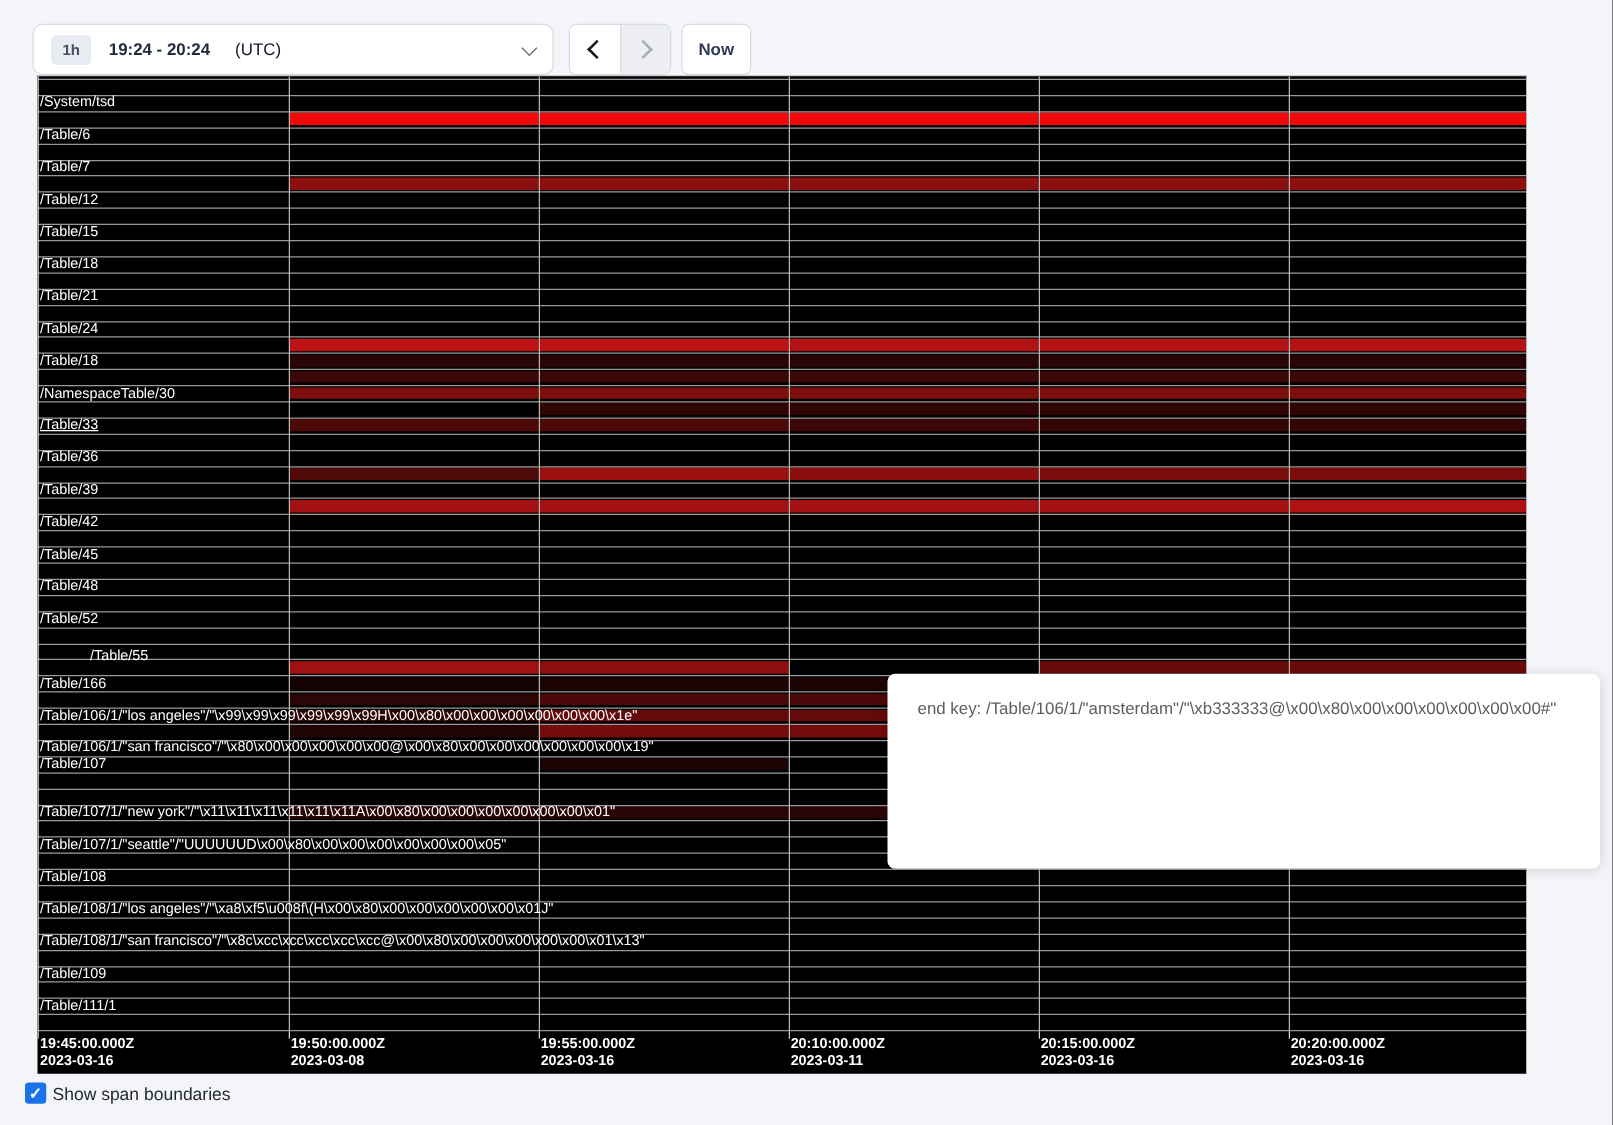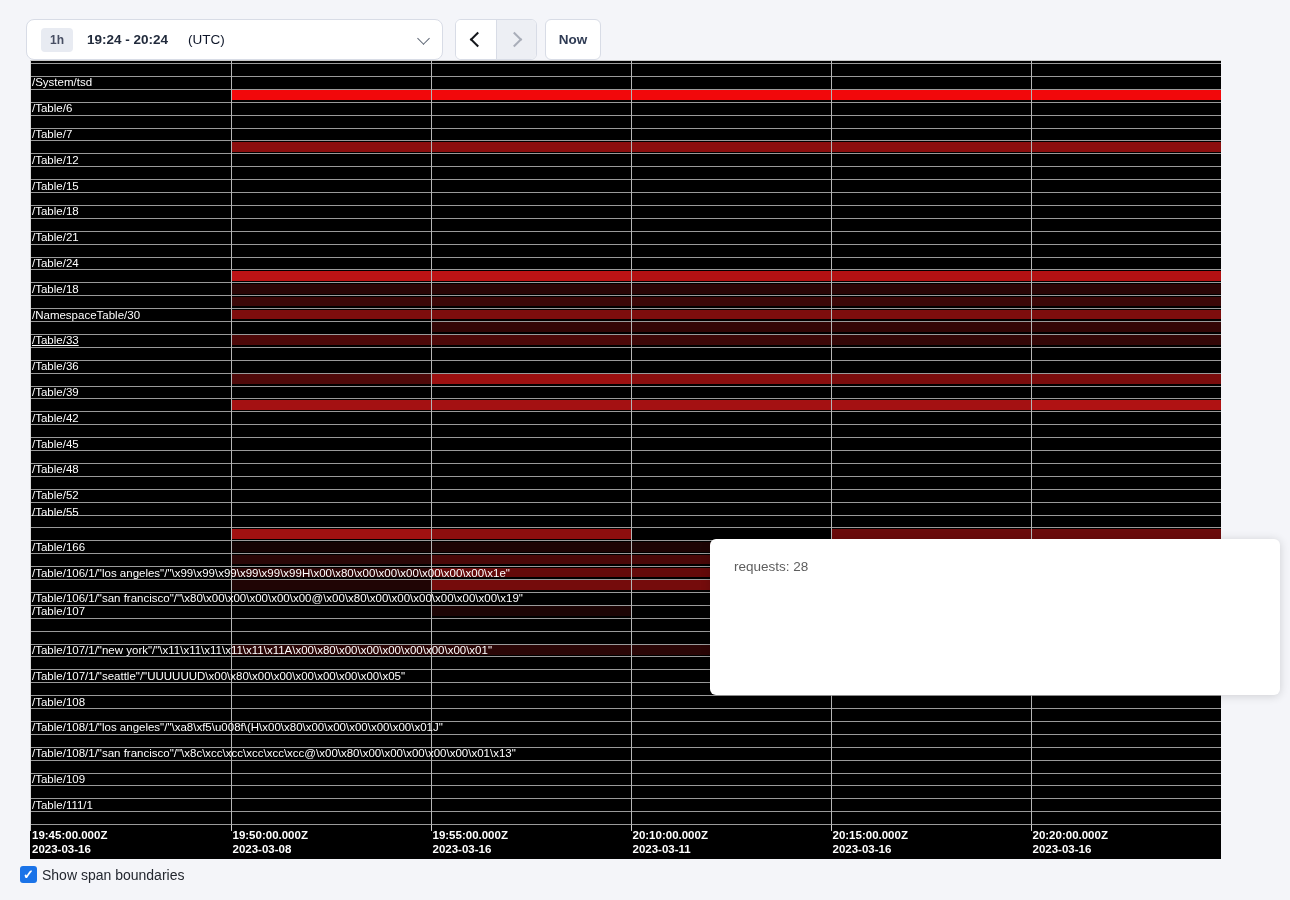--- a/index.html
+++ b/index.html
@@ -227,21 +227,21 @@
     <div class="hm-label" style="top: 196px;">/Table/24</div>
     <div class="hm-label" style="top: 221.8px;">/Table/18</div>
     <div class="hm-label" style="top: 247.6px;">/NamespaceTable/30</div>
     <div class="hm-label" style="top: 273.4px; text-decoration: underline;">/Table/33</div>
     <div class="hm-label" style="top: 299.2px;">/Table/36</div>
     <div class="hm-label" style="top: 325px;">/Table/39</div>
     <div class="hm-label" style="top: 350.8px;">/Table/42</div>
     <div class="hm-label" style="top: 376.6px;">/Table/45</div>
     <div class="hm-label" style="top: 402.4px;">/Table/48</div>
     <div class="hm-label" style="top: 428.2px;">/Table/52</div>
-    <div class="hm-label" style="top: 445px;">/Table/55</div>
+    <div class="hm-label" style="top: 458px; margin-left: 40px;">/Table/55</div>
     <div class="hm-label" style="top: 479.8px;">/Table/166</div>
     <div class="hm-label" style="top: 505.6px;">/Table/106/1/"los angeles"/"\x99\x99\x99\x99\x99\x99H\x00\x80\x00\x00\x00\x00\x00\x00\x1e"</div>
     <div class="hm-label" style="top: 531.4px;">/Table/106/1/"san francisco"/"\x80\x00\x00\x00\x00\x00@\x00\x80\x00\x00\x00\x00\x00\x00\x19"</div>
     <div class="hm-label" style="top: 544px; text-align: right;">/Table/107</div>
     <div class="hm-label" style="top: 583px;">/Table/107/1/"new york"/"\x11\x11\x11\x11\x11\x11A\x00\x80\x00\x00\x00\x00\x00\x00\x01"</div>
     <div class="hm-label" style="top: 608.8px;">/Table/107/1/"seattle"/"UUUUUUD\x00\x80\x00\x00\x00\x00\x00\x00\x05"</div>
     <div class="hm-label" style="top: 634.6px;">/Table/108</div>
     <div class="hm-label" style="top: 660.4px;">/Table/108/1/"los angeles"/"\xa8\xf5\u008f\(H\x00\x80\x00\x00\x00\x00\x00\x01J"</div>
     <div class="hm-label" style="top: 686.2px;">/Table/108/1/"san francisco"/"\x8c\xcc\xcc\xcc\xcc\xcc@\x00\x80\x00\x00\x00\x00\x00\x01\x13"</div>
     <div class="hm-label" style="top: 712px;">/Table/109</div>
@@ -260,19 +260,19 @@
 2023-03-11</div>
     <div class="hm-tick" style="left: 800.5px;"></div>
     <div class="hm-axis" style="left: 802.5px;">20:15:00.000Z
 2023-03-16</div>
     <div class="hm-tick" style="left: 1000.5px;"></div>
     <div class="hm-axis" style="left: 1002.5px;">20:20:00.000Z
 2023-03-16</div>
   </div>
 
 <div id="tooltip">
-    <p>requests: 28</p>
+    <p>end key: /Table/106/1/"amsterdam"/"\xb333333@\x00\x80\x00\x00\x00\x00\x00\x00#"</p>
   </div>
 
 <div class="span-toggle">
   <span class="cbx">✓</span>
   <span class="cbx-label">Show span boundaries</span>
 </div>
 
 </body></html>

